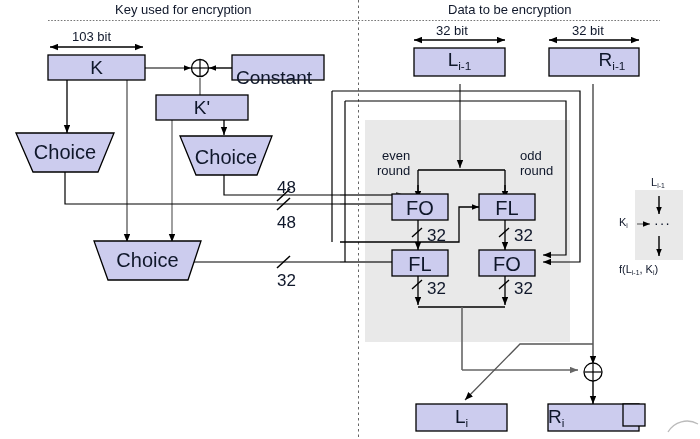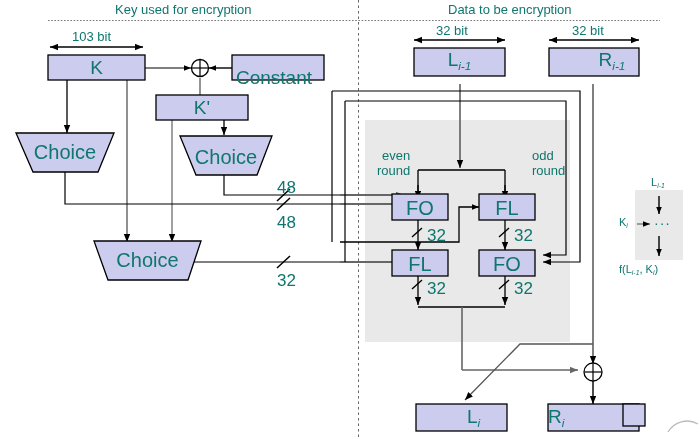--- a/index.html
+++ b/index.html
@@ -1,27 +1,27 @@
 <!DOCTYPE html>
 <html><head>
 <meta charset="utf-8">
 <title>KASUMI Round Diagram</title>
 <style>
   html,body{margin:0;padding:0;background:#ffffff;}
   body{font-family:"Liberation Sans",sans-serif;}
   #stage{position:relative;width:700px;height:439px;overflow:hidden;background:#fff;}
   #stage svg{position:absolute;left:0;top:0;}
-  .lbl{position:absolute;font-family:"Liberation Sans",sans-serif;color:#0f766e;white-space:nowrap;}
+  .lbl{position:absolute;font-family:"Liberation Sans",sans-serif;color:#0f172a;white-space:nowrap;}
   .hdr{font-size:13px;}
   .boxtext{font-size:20px;}
   .bigbox{font-size:19px;}
   .smallnum{font-size:17px;}
   .roundlbl{font-size:13px;line-height:15px;}
   .legtxt{font-size:11px;}
-  sub{font-size:0.62em;vertical-align:baseline;position:relative;top:0.32em;font-style:italic;}
+  sub{font-size:0.62em;vertical-align:baseline;position:relative;top:0.32em;}
 </style>
 </head>
 <body>
 
 <div id="stage">
 
   <svg width="700" height="439">
     <defs>
       <marker id="arrDark" markerWidth="9" markerHeight="9" refX="8" refY="3.2" orient="auto" markerUnits="userSpaceOnUse">
         <path d="M0,0 L8,3.2 L0,6.4 z" fill="#000"></path>
@@ -164,33 +164,33 @@
   <div class="lbl boxtext" style="left:94px;top:249px;width:107px;text-align:center;">Choice</div>
 
   <div class="lbl smallnum" style="left:277px;top:178px;">48</div>
   <div class="lbl smallnum" style="left:277px;top:213px;">48</div>
   <div class="lbl smallnum" style="left:277px;top:271px;">32</div>
 
   <div class="lbl bigbox" style="left:414px;top:49px;width:91px;text-align:center;"><span>L</span><sub>i-1</sub></div>
   <div class="lbl bigbox" style="left:549px;top:49px;width:90px;text-align:center;margin-left:18px;"><span>R</span><sub>i-1</sub></div>
 
   <div class="lbl roundlbl" style="left:377px;top:148px;text-align:right;"><span>even</span><br><span>round</span></div>
-  <div class="lbl roundlbl" style="left:532px;top:148px;text-align:left;"><span>odd</span><br><span>round</span></div>
+  <div class="lbl roundlbl" style="left:520px;top:148px;text-align:left;"><span>odd</span><br><span>round</span></div>
 
   <div class="lbl boxtext" style="left:392px;top:197px;width:56px;text-align:center;">FO</div>
   <div class="lbl boxtext" style="left:479px;top:197px;width:56px;text-align:center;">FL</div>
   <div class="lbl boxtext" style="left:392px;top:253px;width:56px;text-align:center;">FL</div>
   <div class="lbl boxtext" style="left:479px;top:253px;width:56px;text-align:center;">FO</div>
 
   <div class="lbl smallnum" style="left:427px;top:226px;">32</div>
   <div class="lbl smallnum" style="left:514px;top:226px;">32</div>
   <div class="lbl smallnum" style="left:427px;top:279px;">32</div>
   <div class="lbl smallnum" style="left:514px;top:279px;">32</div>
 
-  <div class="lbl bigbox" style="left:416px;top:406px;width:91px;text-align:center;padding-left:12px;"><span>L</span><sub>i</sub></div>
+  <div class="lbl bigbox" style="left:416px;top:406px;width:91px;text-align:center;"><span>L</span><sub>i</sub></div>
   <div class="lbl bigbox" style="left:548px;top:406px;width:91px;text-align:left;"><span>R</span><sub>i</sub></div>
 
   <div class="lbl legtxt" style="left:651px;top:176px;"><span>L</span><sub>i-1</sub></div>
   <div class="lbl legtxt" style="left:619px;top:216px;"><span>K</span><sub>i</sub></div>
   <div class="lbl legtxt" style="left:654px;top:215px;font-size:14px;letter-spacing:1px;">···</div>
   <div class="lbl legtxt" style="left:619px;top:263px;"><span>f(L</span><sub>i-1</sub><span>, K</span><sub>i</sub><span>)</span></div>
 
 </div>
 
 </body></html>

